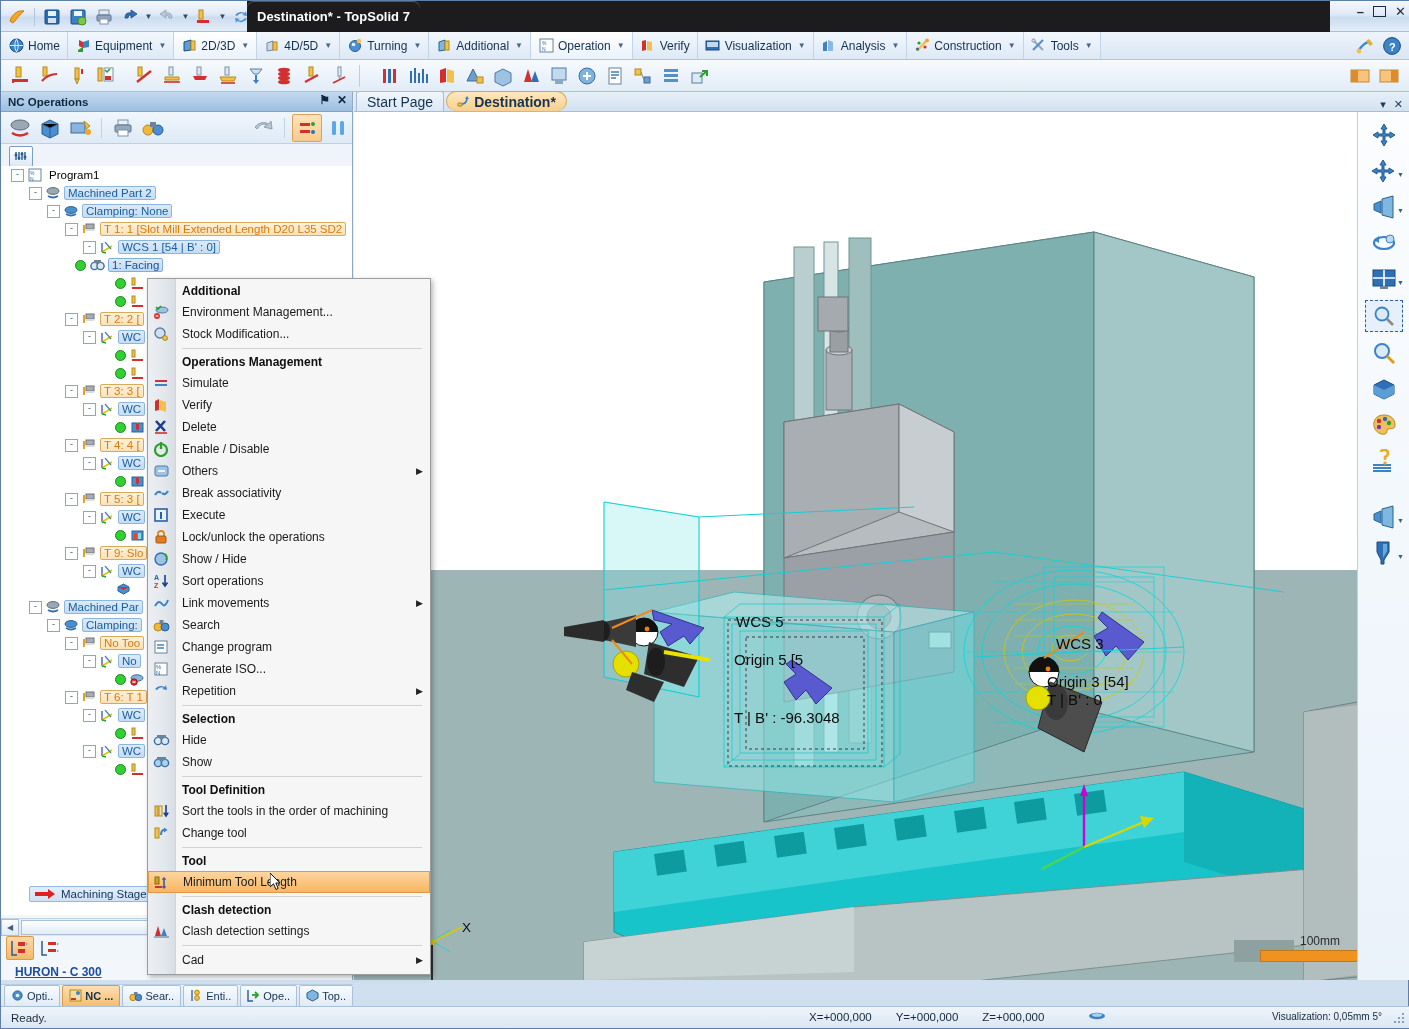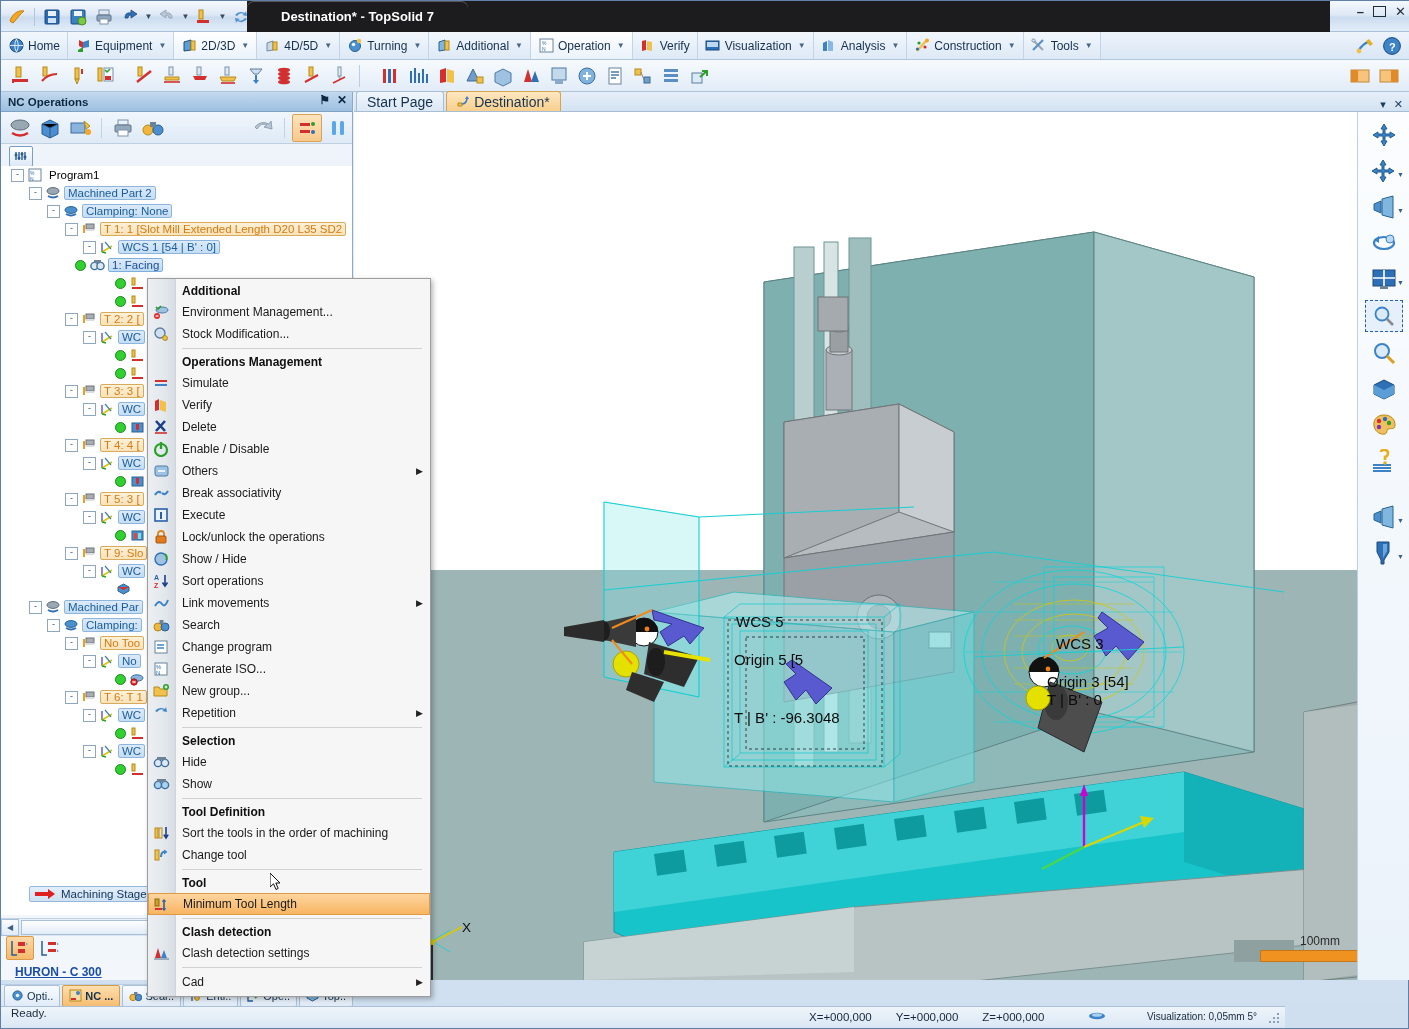--- a/index.html
+++ b/index.html
@@ -31,21 +31,21 @@
   }
   .qat .ico { width: 24px; height: 24px; display:flex; align-items:center; justify-content:center; }
   .qat .sep { width: 1px; height: 18px; background: #b3c5d8; margin: 0 3px; }
   .qat .drop { font-size: 8px; color:#3a4a5c; width:9px; text-align:center; }
 
   .titletab {
     position: absolute; left: 246px; top: 0; height: 31px;
     background: #1c1c1e;
     color: #ffffff;
     border-top-left-radius: 7px; border-top-right-radius: 7px;
-    padding: 0 34px;
+    padding: 0 10px;
     display: flex; align-items: center;
     font-weight: bold; font-size: 13px;
     box-shadow: inset 0 1px 0 #565659;
   }
   .titlebar-fill {
     position:absolute; left:246px; top:0; right:80px; height:31px;
     background:#1c1c1e;
   }
   .wincontrols {
     position: absolute; right: 4px; top: 4px;
@@ -174,21 +174,21 @@
     display:flex; align-items:flex-end;
   }
   .dtab {
     height:19px; display:flex; align-items:center; gap:4px;
     padding:0 10px; font-size:14px; color:#14324f;
     background: linear-gradient(#f0f6fc,#dce8f5); border:1px solid #a7bdd4; border-bottom:none;
     margin-left:2px; border-top-left-radius:3px; border-top-right-radius:3px;
   }
   .dtab.active {
     background: linear-gradient(#fde7c0,#f8cf8d); border-color:#d7a košice;
-    border-color:#d7a451; font-weight:normal; color:#17334f;
+    border-color:#d7a451; font-weight:bold; color:#17334f;border-radius:10px;
   }
   .docbar-right { margin-left:auto; display:flex; gap:8px; padding-right:7px; color:#1b3a5c; font-size:11px; align-items:center;}
 
   
   .viewport {
     position:absolute; left:353px; top:111px; width:1056px; height:868px;
     background:#ffffff; overflow:hidden;
   }
   .vp-scene {
     position:absolute; left:0; top:0; width:100%; height:100%;
@@ -253,24 +253,24 @@
   }
   .ctxitem.hl .mi { left:3px; }
   .ctxsep { height:1px; background:#d2d2d2; margin:3px 8px 3px 34px; }
 
   .cursor-arrow {
     position:absolute; left:269px; top:872px; width:12px; height:18px; z-index:60;
   }
 
   
   .statusbar {
-    position:absolute; left:0; bottom:0; width:1284px; height:22px;
+    position:absolute; left:0; bottom:0; width:1409px; height:22px;
     background: linear-gradient(#eef4fa,#dae7f4);
     border-top:1px solid #a9c0d8; box-sizing:border-box;
-    display:flex; 
+    display:flex; align-items:center;
   }
   .statusbar .ready { padding-left:10px; font-size:11.5px; color:#1a2b3c; }
   .coords { position:absolute; left:808px; top:4px; display:flex; gap:24px; font-size:11.5px; color:#16283a; }
   .viz { position:absolute; right:28px; top:4px; font-size:10px; color:#16283a; }
   .grip { position:absolute; right:4px; bottom:3px; width:12px; height:12px; }
 
   .bottomtabs {
     position:absolute; left:0; bottom:22px; width:352px; height:22px;
     display:flex; align-items:center; gap:2px; padding-left:3px;
     background: linear-gradient(#eaf2fa,#d9e6f3);
@@ -1610,30 +1610,20 @@
             <rect x="2" y="2" width="12" height="12" fill="#fff" stroke="#6b8297"></rect>
             <text x="3" y="7.5" font-size="6" fill="#2f6fb5" font-family="sans-serif">%</text>
             <text x="3" y="13.5" font-size="6" fill="#2f6fb5" font-family="sans-serif">N</text>
           </svg>
         </span>
         <span>Generate ISO...</span>
       </div>
       <div class="ctxitem">
         <span class="mi">
           <svg width="17" height="16" viewBox="0 0 17 16">
-            <path d="M1 13 L1 4 L6 4 L7 6 L14 6 L14 13 Z" fill="#f2c14b" stroke="#b58a17"></path>
-            <circle cx="13" cy="4" r="3" fill="#2aa02a"></circle>
-            <path d="M11.5 4 L14.5 4 M13 2.5 L13 5.5" stroke="#fff" stroke-width="1.1"></path>
-          </svg>
-        </span>
-        <span>New group...</span>
-      </div>
-      <div class="ctxitem">
-        <span class="mi">
-          <svg width="17" height="16" viewBox="0 0 17 16">
             <path d="M2 6 Q6 1,12 4 L13 2 L14 7 L9 6 L11 5 Q7 3,4 7 Z" fill="#3b83c6"></path>
           </svg>
         </span>
         <span>Repetition</span>
         <span class="sub">▶</span>
       </div>
       <div class="ctxsep"></div>
       <div class="ctxgroup">Selection</div>
       <div class="ctxitem">
         <span class="mi">

